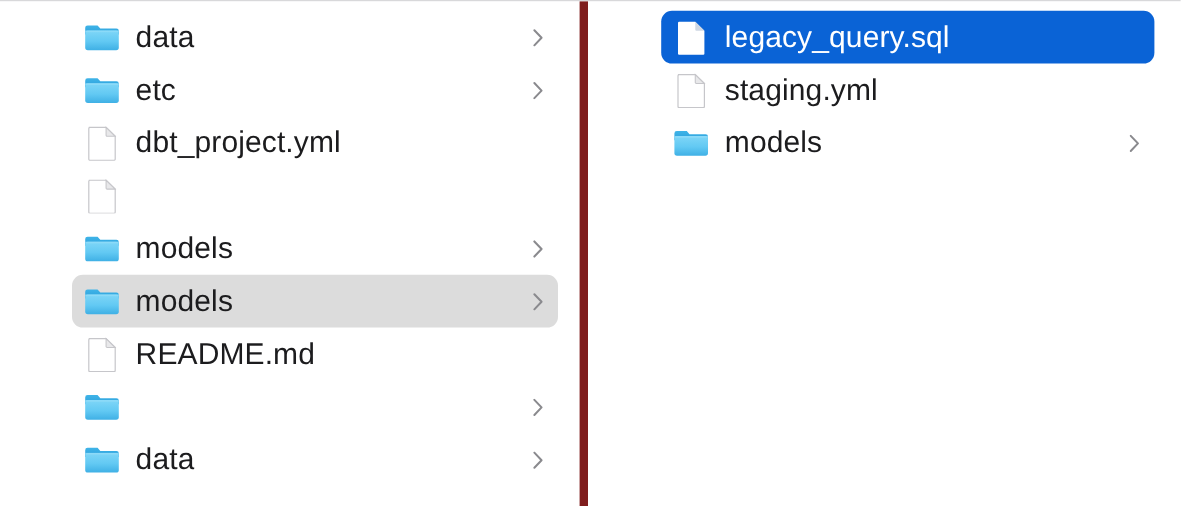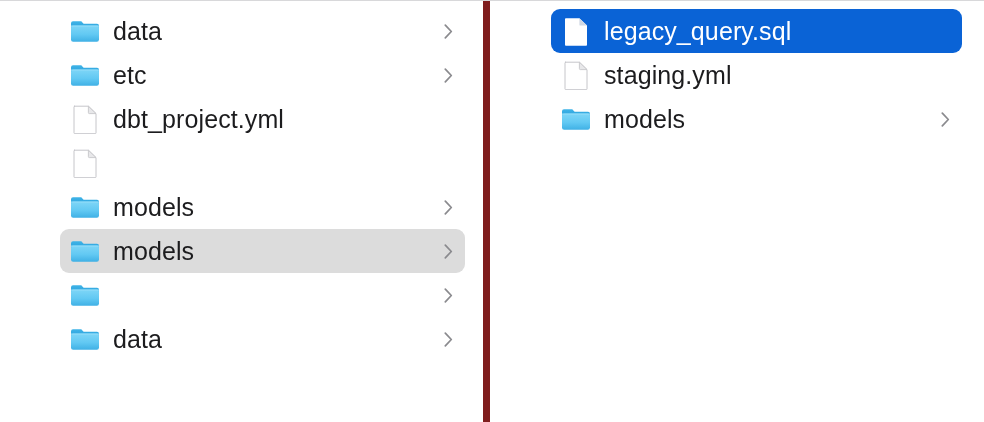--- a/index.html
+++ b/index.html
@@ -247,20 +247,29 @@
           </span>
           <span class="row-label">models</span>
           <span class="chevron">
             <svg width="9" height="15" viewBox="0 0 9 15">
               <path d="M1.3 1.2L7.3 7.5L1.3 13.8" fill="none" stroke="#8a8a8e" stroke-width="1.7" stroke-linecap="round" stroke-linejoin="round"></path>
             </svg>
           </span>
         </li>
         <li class="row">
           <span class="icon-wrap">
+            <svg width="24" height="29" viewBox="0 0 24 29">
+              <path d="M1 1.2h14.4L23 8.6V27.8a0.9 0.9 0 0 1-.9.9H1.9a0.9 0.9 0 0 1-.9-.9V2.1A0.9 0.9 0 0 1 1.9 1.2z" fill="#ffffff" stroke="#c6c6ca" stroke-width="1"></path>
+              <path d="M15.4 1.2L23 8.6h-6.7a0.9 0.9 0 0 1-.9-.9z" fill="#e8e8ea" stroke="#c6c6ca" stroke-width="0.9"></path>
+            </svg>
+          </span>
+          <span class="row-label">README.md</span>
+        </li>
+        <li class="row">
+          <span class="icon-wrap">
             <svg width="30" height="24" viewBox="0 0 30 24">
               <defs>
                 <linearGradient id="fgA" x1="0" y1="0" x2="0" y2="1">
                   <stop offset="0%" stop-color="#3fb4e8"></stop>
                   <stop offset="100%" stop-color="#2ca0db"></stop>
                 </linearGradient>
                 <linearGradient id="fgB" x1="0" y1="0" x2="0" y2="1">
                   <stop offset="0%" stop-color="#7fd6f7"></stop>
                   <stop offset="55%" stop-color="#62c9f3"></stop>
                   <stop offset="100%" stop-color="#3fb0e5"></stop>

